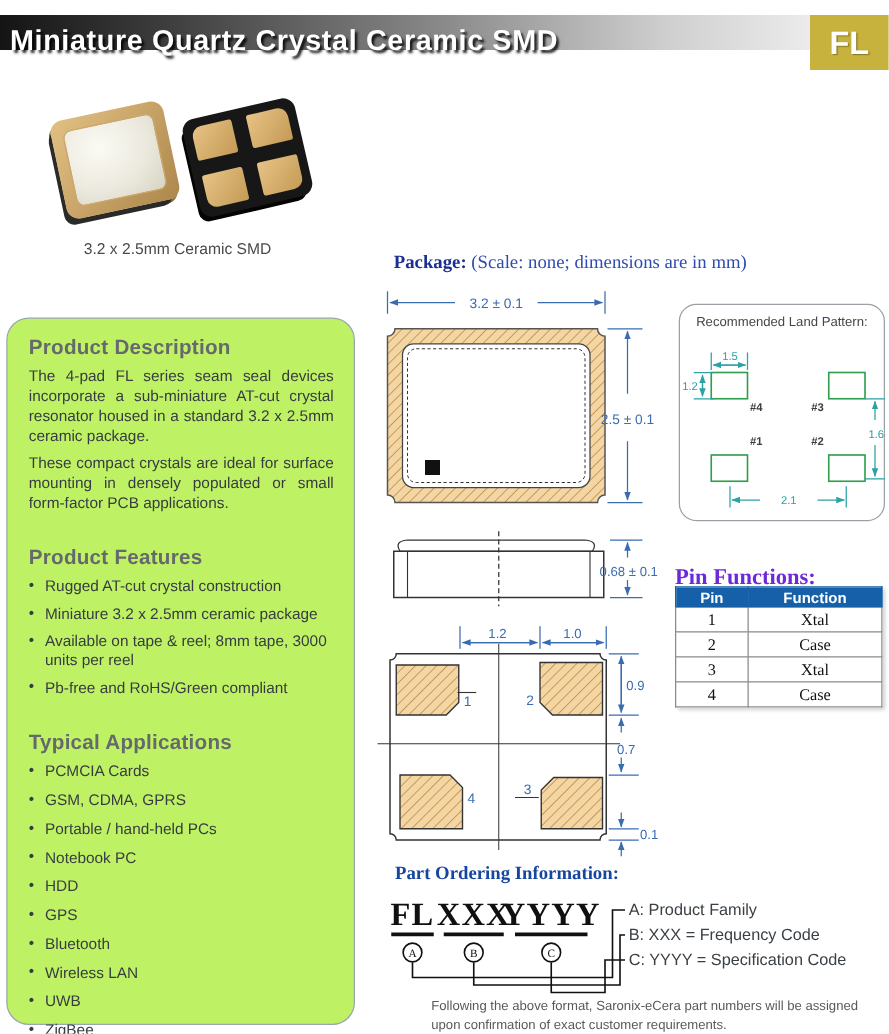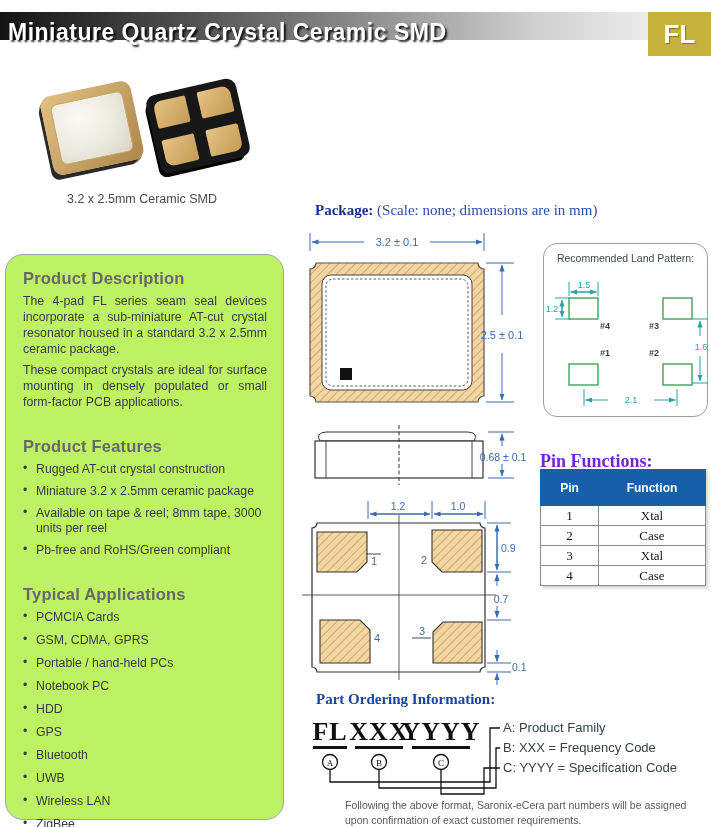--- a/index.html
+++ b/index.html
@@ -67,21 +67,21 @@
   .land { position:absolute; left:543px; top:243px; width:165px; height:174px;
     border:1.5px solid #9aa0a5; border-radius:14px; background:#fff; }
   .land-title { position:absolute; left:0; top:8px; width:100%; text-align:center;
     font-size:10.5px; color:#44484c; }
   .land svg { position:absolute; left:0; top:0; }
 
   
   .pin-table { position:absolute; left:540px; top:469px; width:166px; border-collapse:collapse;
     box-shadow:2px 2px 3px rgba(0,0,0,0.18); }
   .pin-table th { background:#1560a8; color:#fff; font-size:12px; font-weight:bold;
-    height:36px; border:1px solid #1560a8; }
+    height:16px; border:1px solid #1560a8; }
   .pin-table td { background:#fff; font-family:"Liberation Serif", serif; font-size:13px; color:#111;
     text-align:center; height:20px; border:1px solid #8a8a8a; }
   .pin-table .c1 { width:58px; }
   .pin-table { border:1.5px solid #6f6f6f; }
 
   
   .footer-note { position:absolute; left:345px; top:798px; width:352px;
     font-size:10.5px; color:#5a5a5a; line-height:1.45; }
 </style>
 </head>
@@ -118,22 +118,22 @@
     </ul>
     <h2 class="gap2">Typical Applications</h2>
     <ul class="blist apps">
       <li>PCMCIA Cards</li>
       <li>GSM, CDMA, GPRS</li>
       <li>Portable / hand-held PCs</li>
       <li>Notebook PC</li>
       <li>HDD</li>
       <li>GPS</li>
       <li>Bluetooth</li>
+      <li>Wireless LAN</li>
       <li>UWB</li>
-      <li>Wireless LAN</li>
       <li>ZigBee</li>
 
     </ul>
   </div>
 
   <div class="pkg-heading">
     <span class="b">Package:</span>
     <span class="n">(Scale: none; dimensions are in mm)</span>
   </div>
 

